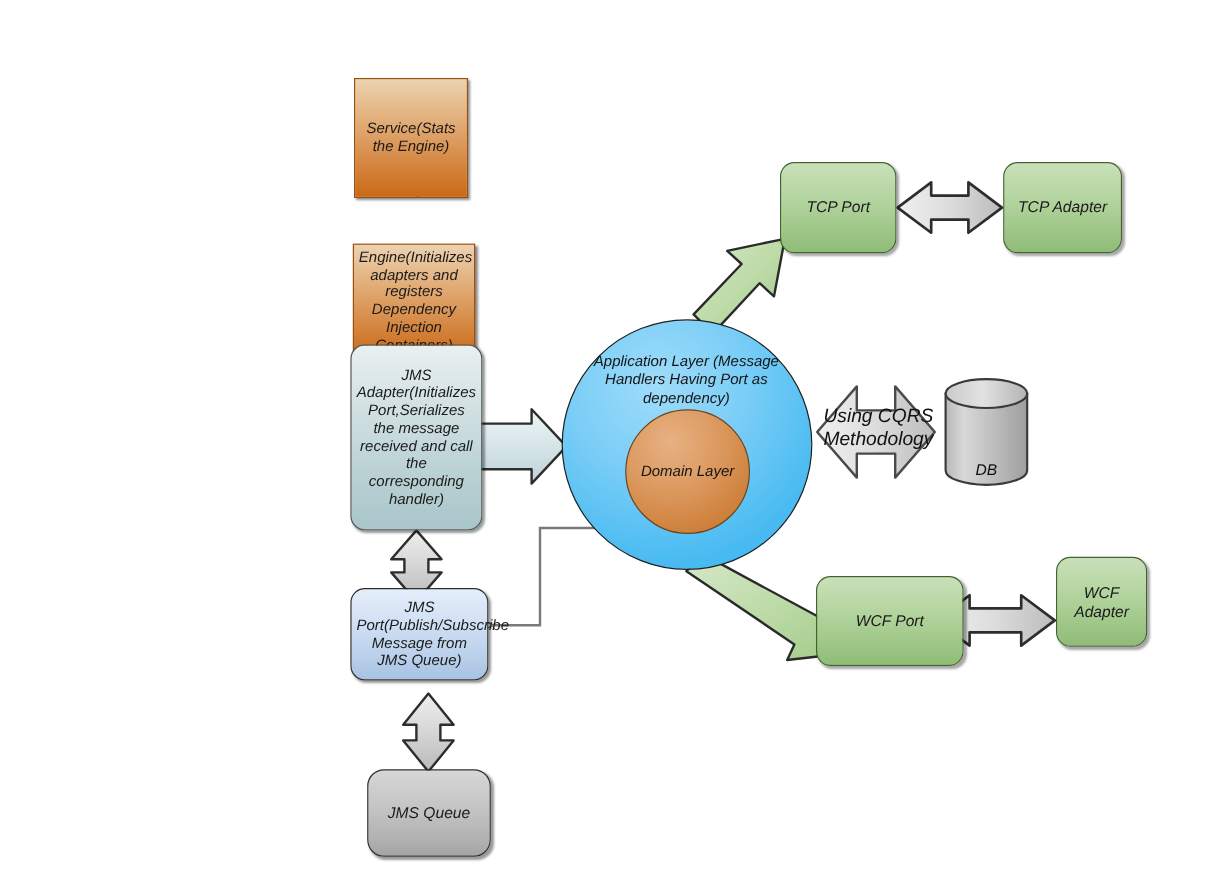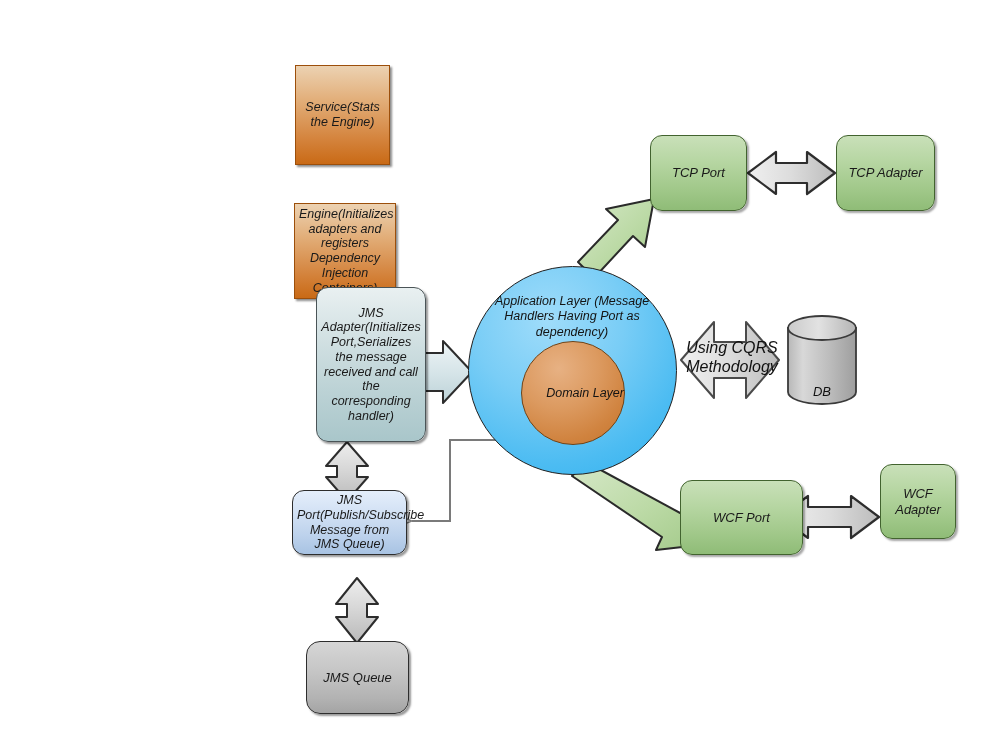--- a/index.html
+++ b/index.html
@@ -90,21 +90,21 @@
     box-sizing: border-box;
   }
   .circle-domain {
     position: absolute;
     border-radius: 50%;
     background: radial-gradient(circle at 36% 26%, #e7b183 0%, #dc9a60 40%, #d0833f 72%, #c4752e 100%);
     border: 1.5px solid #6f4317;
     box-sizing: border-box;
     display: flex;
     align-items: center;
-    justify-content: flex-end;
+    justify-content: center;
   }
   .circle-text {
     position: absolute;
     font-style: italic;
     font-size: 12.5px;
     color: #141414;
     text-align: center;
     line-height: 1.22;
     pointer-events: none;
   }
@@ -230,25 +230,25 @@
   <div class="arrow-label" style="left:684px; top:338px; width:96px;">Using CQRS Methodology</div>
 
   <div class="node box-orange" style="left:295px; top:21px; width:95px; height:100px;margin-top:44px;">
     <span class="lbl">Service(Stats the Engine)</span>
   </div>
 
   <div class="node box-orange" style="left:294px; top:163px; width:102px; height:96px;margin-top:40px;">
     <span class="lbl">Engine(Initializes adapters and registers Dependency Injection Containers)</span>
   </div>
 
-  <div class="node box-teal" style="left:292px; top:287px; width:110px; height:155px;margin-left:24px;">
+  <div class="node box-teal" style="left:292px; top:287px; width:110px; height:155px;">
     <span class="lbl">JMS Adapter(Initializes Port,Serializes the message received and call the corresponding handler)</span>
   </div>
 
-  <div class="node box-blue" style="left:292px; top:490px; width:115px; height:65px;">
+  <div class="node box-blue" style="left:292px; top:490px; width:115px; height:77px;">
     <span class="lbl">JMS Port(Publish/Subscribe Message from JMS Queue)</span>
   </div>
 
   <div class="node box-grey" style="left:306px; top:641px; width:103px; height:73px;">
     <span class="lbl">JMS Queue</span>
   </div>
 
   <div class="circle-app" style="left:468px; top:266px; width:209px; height:209px;"></div>
   <div class="circle-text" style="left:474px; top:294px; width:196px;">Application  Layer (Message Handlers Having Port as dependency)</div>
 

